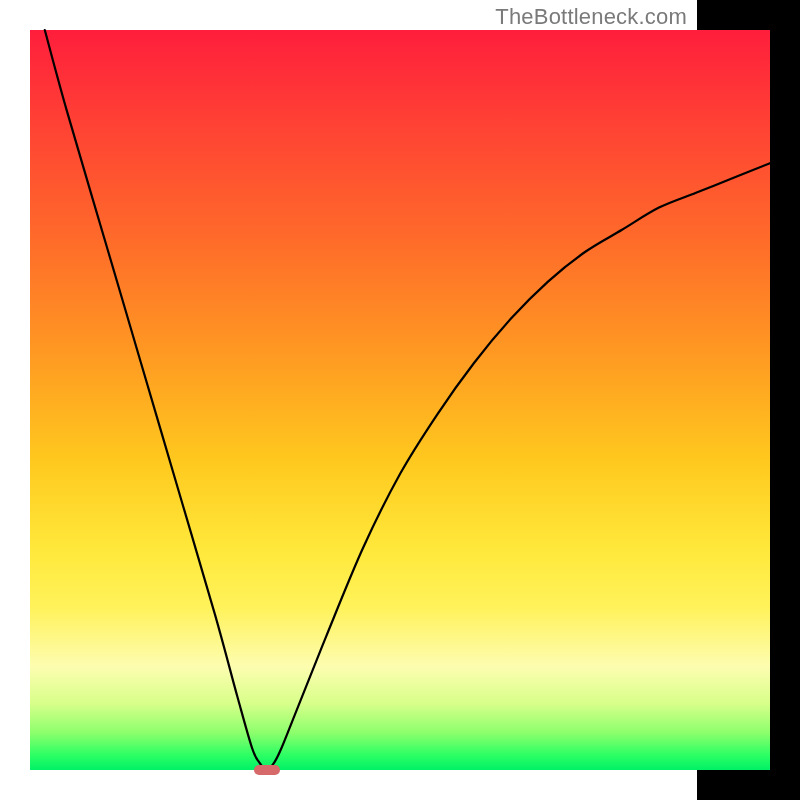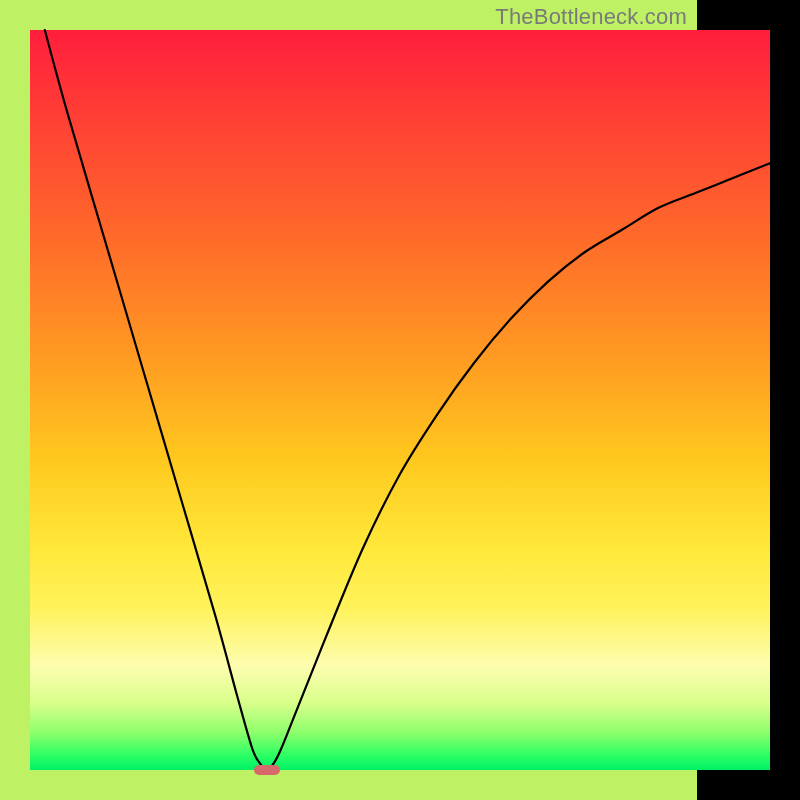--- a/index.html
+++ b/index.html
@@ -8,21 +8,21 @@
     width: 800px;
     height: 800px;
     background: #000;
     font-family: Arial, Helvetica, sans-serif;
     overflow: hidden;
   }
   .frame {
     position: relative;
     width: 697px;
     height: 800px;
-    background: #bef264;
+    background: #ffffff;
   }
   .watermark {
     position: absolute;
     top: 4px;
     right: 10px;
     color: #7a7a7a;
     font-size: 22px;
     font-weight: 500;
     letter-spacing: 0.2px;
     user-select: none;

